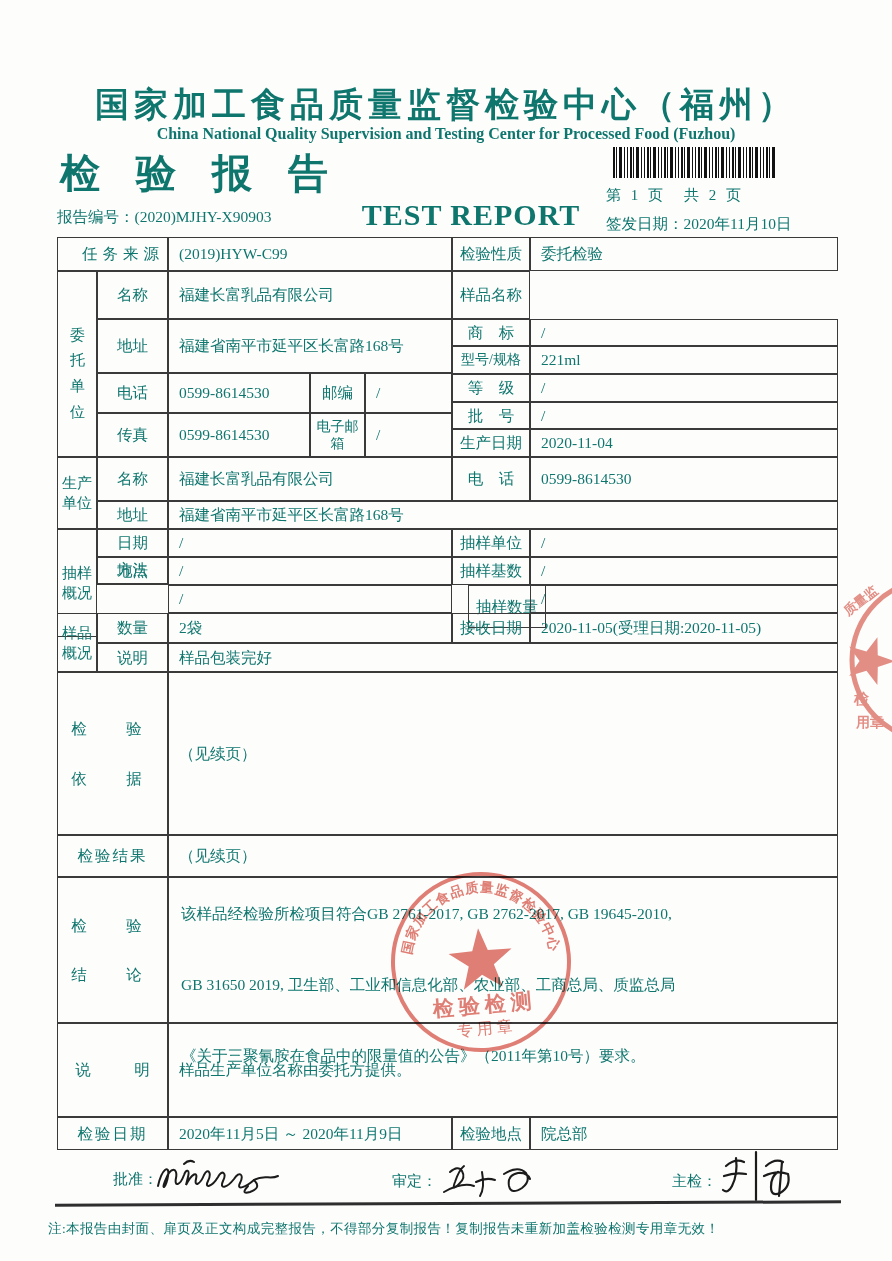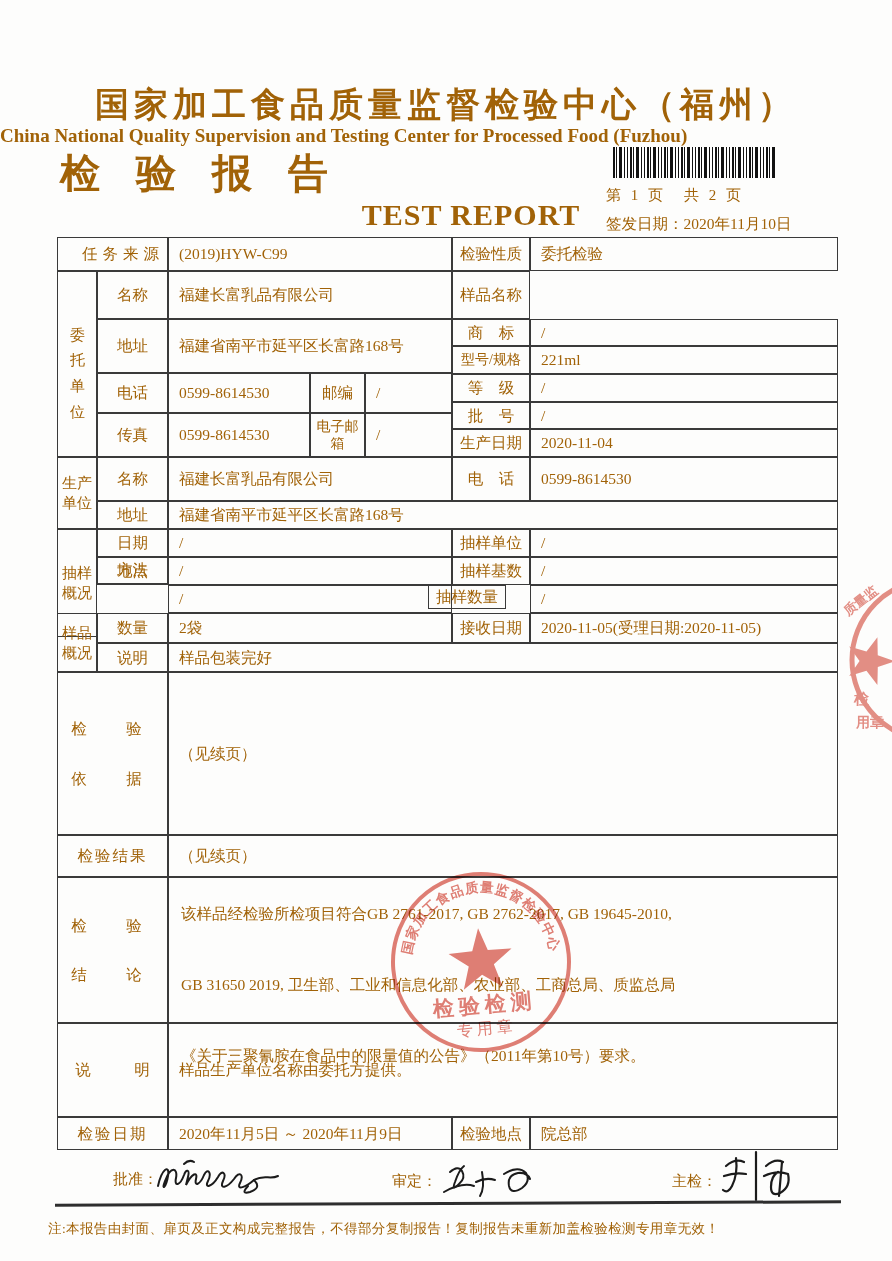--- a/index.html
+++ b/index.html
@@ -1,35 +1,35 @@
 <!DOCTYPE html>
 <html><head>
 <meta charset="utf-8">
 <style>
   html,body{margin:0;padding:0;background:#fff;}
   .page{position:relative;width:892px;height:1261px;background:#fdfdfc;overflow:hidden;
-        font-family:"Liberation Serif","DejaVu Serif",serif;color:#a16207;}
+        font-family:"Liberation Serif","DejaVu Serif",serif;color:#0f766e;}
   .abs{position:absolute;}
   .cell{position:absolute;border:1px solid #3a3a3a;box-sizing:border-box;display:flex;
         align-items:center;font-size:15.5px;line-height:1.25;background:transparent;}
   .lab{justify-content:center;text-align:center;}
   .val{justify-content:flex-start;padding-left:10px;}
   .sp2{letter-spacing:2px;}
   .sp4{letter-spacing:5px;padding-left:21px;}
   .vlab{justify-content:center;writing-mode:vertical-lr;text-orientation:upright;
         letter-spacing:26px;font-size:15px;padding-top:4px;}
   .wrap2{justify-content:center;text-align:center;font-size:15px;line-height:20px;padding:0 4px;}
   .twol{flex-direction:column;justify-content:center;gap:30px;letter-spacing:12px;text-align:center;}
   .twol div{width:100%;}
   .smfont{font-size:14px;line-height:17px;text-align:center;justify-content:center;}
   .concl{flex-direction:column;align-items:flex-start;justify-content:flex-start;
          padding:22px 8px 0 12px;line-height:27px;gap:44px;}
   .title-cn{left:0;right:0;top:82px;text-align:center;font-family:"Liberation Sans","DejaVu Sans",sans-serif;
             font-weight:bold;font-size:34px;letter-spacing:5px;}
-  .title-en{left:0;right:0;top:125px;font-weight:bold;font-size:19px;}
+  .title-en{left:0;right:0;top:125px;text-align:center;font-weight:bold;font-size:16px;}
   .doc-cn{left:0;right:0;top:146px;text-align:left;margin-left:24px;font-family:"Liberation Sans","DejaVu Sans",sans-serif;
           font-weight:bold;font-size:40px;letter-spacing:36px;text-indent:36px;}
   .doc-en{left:0;right:0;top:186px;text-align:center;margin-left:50px;font-weight:bold;font-size:30px;letter-spacing:1px;margin-top:12px;}
   .barcode{left:613px;top:147px;width:162px;height:31px;
     background:repeating-linear-gradient(90deg,#121212 0 2px,#fff 2px 3px,#121212 3px 4px,#fff 4px 6px,
       #121212 6px 9px,#fff 9px 11px,#121212 11px 12px,#fff 12px 14px,#121212 14px 15px,#fff 15px 17px);}
   .pageinfo{left:606px;top:186px;font-size:15px;letter-spacing:3px;}
   .metaline{font-size:15.5px;}
   .sigrow{font-size:15px;}
   .thickline{left:55px;top:1202px;width:786px;height:3px;background:#2e2e2e;transform:rotate(-0.25deg);}
@@ -42,20 +42,23 @@
 
 <div class="page">
 
   <div class="abs title-cn">国家加工食品质量监督检验中心（福州）</div>
   <div class="abs title-en">China National Quality Supervision and Testing Center for Processed Food (Fuzhou)</div>
   <div class="abs doc-cn">检验报告</div>
   <div class="abs doc-en">TEST REPORT</div>
   <div class="abs barcode"></div>
   <div class="abs pageinfo">第 1 页　共 2 页</div>
 
+  <div class="abs metaline" style="left:57px;top:207px;">
+    <span>报告编号：</span><span>(2020)MJHY-X90903</span>
+  </div>
   <div class="abs metaline" style="left:606px;top:214px;">
     <span>签发日期：</span><span>2020年11月10日</span>
   </div>
 
   <div class="cell lab sp4" style="left:57px;top:237px;width:111px;height:34px">任务来源</div>
   <div class="cell val" style="left:168px;top:237px;width:284px;height:34px">(2019)HYW-C99</div>
   <div class="cell lab" style="left:452px;top:237px;width:78px;height:34px">检验性质</div>
   <div class="cell val" style="left:530px;top:237px;width:308px;height:34px">委托检验</div>
 
   <div class="cell vlab" style="left:57px;top:271px;width:40px;height:186px">委托单位</div>
@@ -98,21 +101,21 @@
   <div class="cell lab" style="left:97px;top:529px;width:71px;height:28px">日期</div>
   <div class="cell val" style="left:168px;top:529px;width:284px;height:28px">/</div>
   <div class="cell lab" style="left:452px;top:529px;width:78px;height:28px">抽样单位</div>
   <div class="cell val" style="left:530px;top:529px;width:308px;height:28px">/</div>
   <div class="cell lab" style="left:97px;top:557px;width:71px;height:28px">地点</div>
   <div class="cell val" style="left:168px;top:557px;width:284px;height:28px">/</div>
   <div class="cell lab" style="left:452px;top:557px;width:78px;height:28px">抽样基数</div>
   <div class="cell val" style="left:530px;top:557px;width:308px;height:28px">/</div>
   <div class="cell lab" style="left:97px;top:556px;width:71px;height:28px">方法</div>
   <div class="cell val" style="left:168px;top:585px;width:284px;height:28px">/</div>
-  <div class="cell lab" style="left:428px;top:585px;width:78px;height:24px">抽样数量</div>
+  <div class="cell lab" style="left:468px;top:585px;width:78px;height:43px">抽样数量</div>
   <div class="cell val" style="left:530px;top:585px;width:308px;height:28px">/</div>
 
   <div class="cell wrap2" style="left:57px;top:613px;width:40px;height:59px">样品概况</div>
   <div class="cell lab" style="left:97px;top:613px;width:71px;height:30px">数量</div>
   <div class="cell val" style="left:168px;top:613px;width:284px;height:30px">2袋</div>
   <div class="cell lab" style="left:452px;top:613px;width:78px;height:30px">接收日期</div>
   <div class="cell val" style="left:530px;top:613px;width:308px;height:30px">2020-11-05(受理日期:2020-11-05)</div>
   <div class="cell lab" style="left:97px;top:643px;width:71px;height:29px">说明</div>
   <div class="cell val" style="left:168px;top:643px;width:670px;height:29px">样品包装完好</div>
 

